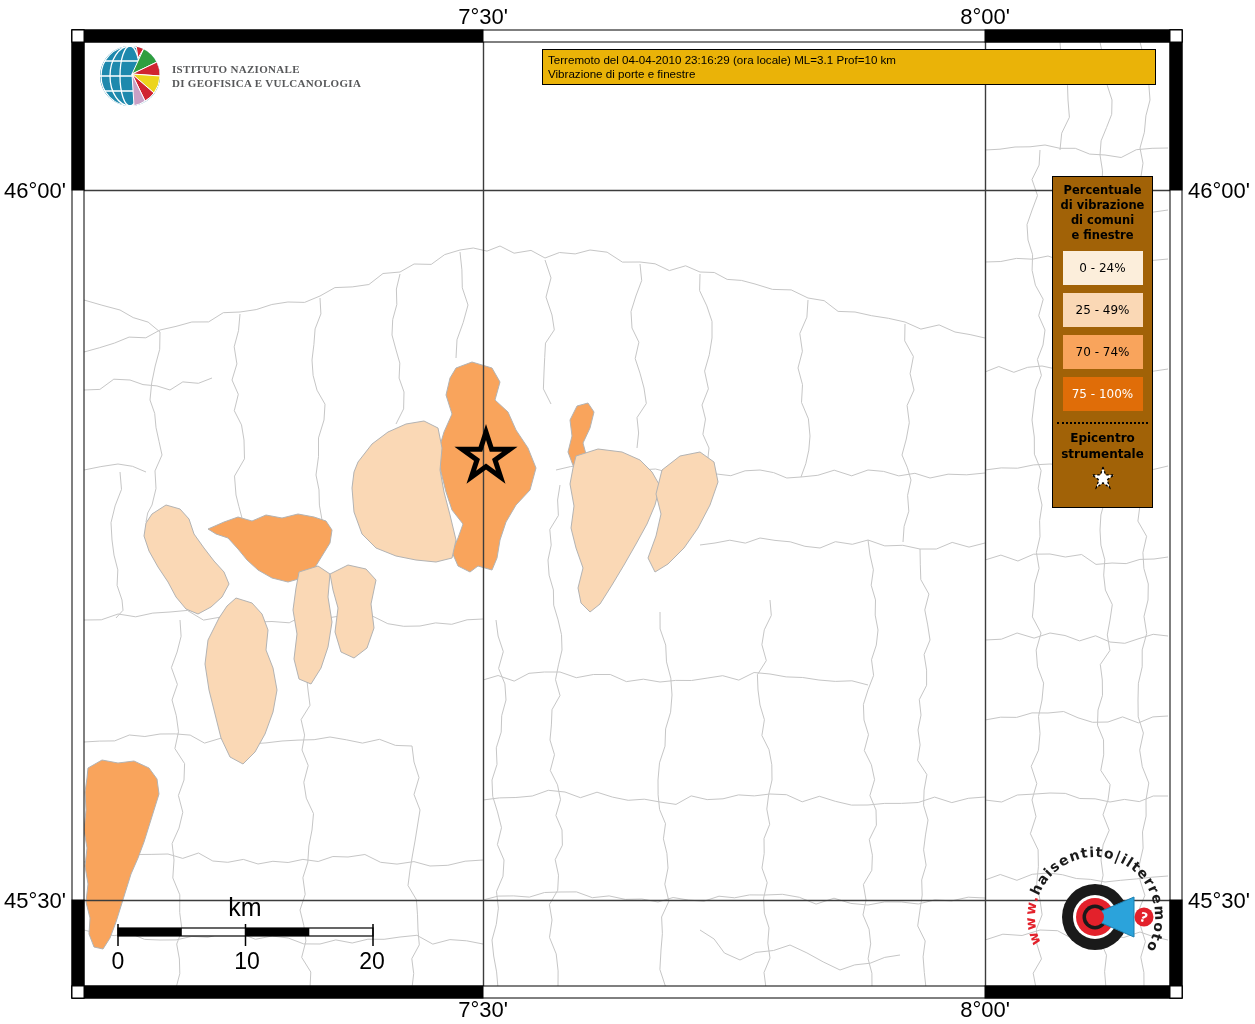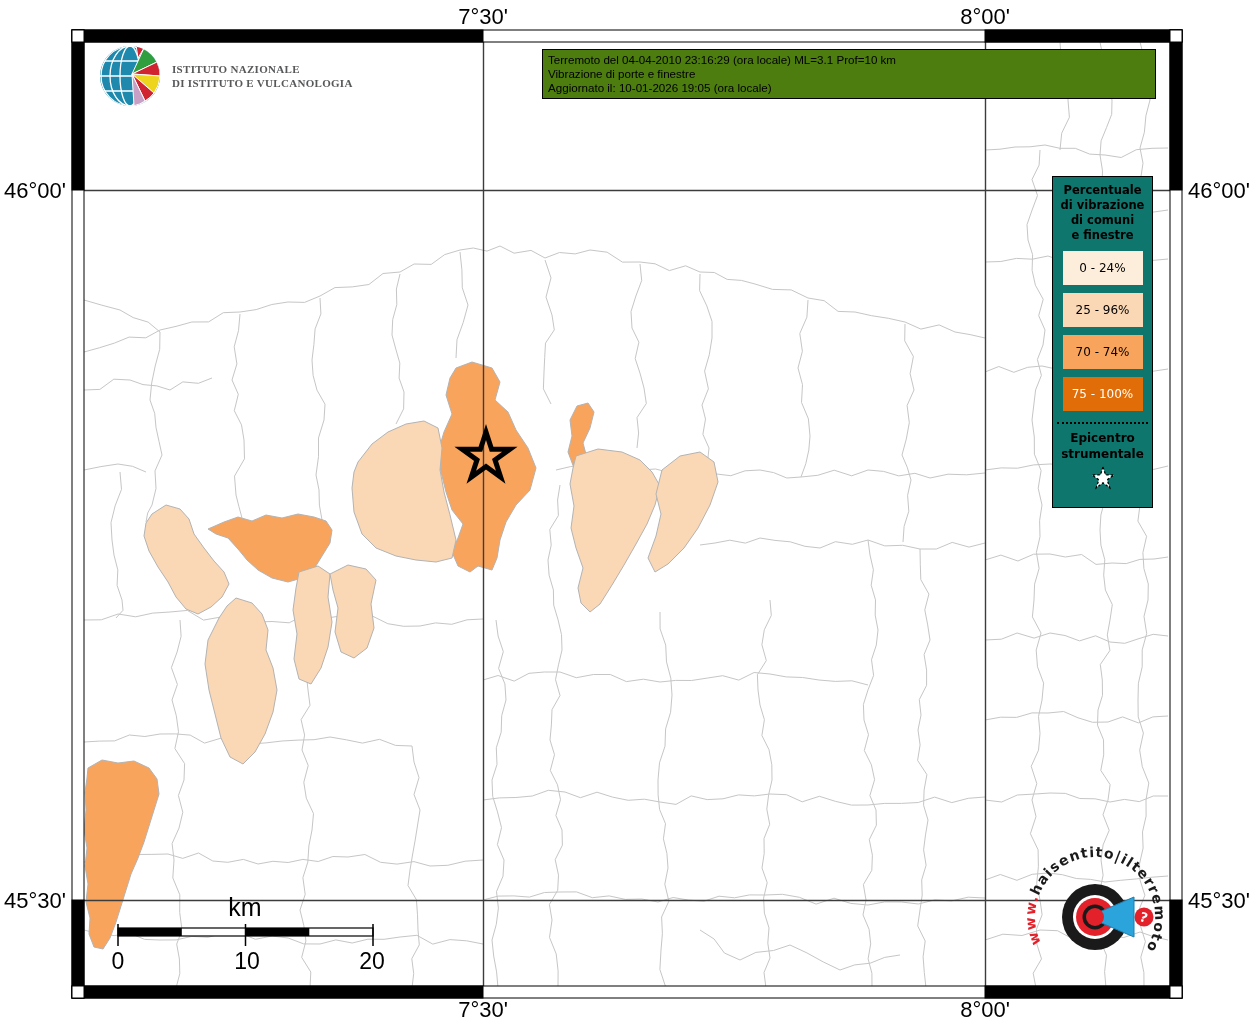--- a/index.html
+++ b/index.html
@@ -4,26 +4,26 @@
 <style>
   html,body{margin:0;padding:0;background:#ffffff;}
   .stage{position:relative;width:1255px;height:1024px;background:#fff;overflow:hidden;
          font-family:"Liberation Sans",sans-serif;}
   .map-svg{position:absolute;left:0;top:0;}
   
   .ingv{position:absolute;left:98px;top:44px;display:flex;align-items:center;gap:10px;}
   .ingv-text{color:#57585a;font-family:Liberation Serif, serif;font-weight:bold;
              font-size:11px;line-height:14px;letter-spacing:.3px;}
   
-  .infobox{position:absolute;left:542px;top:49px;width:614px;background:#4d7c0f;
+  .infobox{position:absolute;left:542px;top:49px;width:614px;background:#eab308;
            border:1px solid #000;padding:3px 5px;font-size:11.6px;line-height:13.9px;
            color:#000;box-sizing:border-box;}
   .infobox div{white-space:nowrap;}
   
-  .legend{position:absolute;left:1052px;top:176px;width:101px;height:332px;background:#0f766e;
+  .legend{position:absolute;left:1052px;top:176px;width:101px;height:332px;background:#a16207;
           border:1.6px solid #000;font-family:"DejaVu Sans",sans-serif;text-align:center;
           box-sizing:border-box;}
   .lg-title{font-weight:bold;font-size:11.5px;line-height:15px;margin-top:6px;}
   .sw{position:relative;width:80px;height:34px;margin:8px auto 0;}
   .sw svg{position:absolute;left:0;top:0;}
   .sw-label{position:absolute;left:0;top:0;width:100%;height:100%;display:flex;
             align-items:center;justify-content:center;font-weight:normal;font-size:12px;}
   .sw-dark .sw-label{color:#fff;}
   .lg-div{border-top:2px dotted #000;margin:11px 4px 0;}
   .lg-epi{font-weight:bold;font-size:12px;line-height:15.5px;margin-top:7px;}
@@ -199,48 +199,47 @@
         <path d="M34,30 L46,4 A30,30 0 0 1 59,18 Z" fill="#2F9E3F"></path>
         <path d="M34,30 L59,18 A30,30 0 0 1 62,32 Z" fill="#D02530"></path>
         <path d="M34,30 L62,32 A30,30 0 0 1 56,49 Z" fill="#ECD51C"></path>
         <path d="M34,30 L56,49 A30,30 0 0 1 47,57 Z" fill="#D02530"></path>
         <path d="M34,30 L47,57 A30,30 0 0 1 36,61.8 Z" fill="#C9A0C5"></path>
         <path d="M40,14 L46,4 A30,30 0 0 0 38,1 Z" fill="#D02530"></path>
       </g>
     </svg>
     <div class="ingv-text">
       <div>ISTITUTO NAZIONALE</div>
-      <div>DI ISTITUTO E VULCANOLOGIA</div>
+      <div>DI GEOFISICA E VULCANOLOGIA</div>
     </div>
   </div>
 
   <div class="infobox">
     <div>Terremoto del 04-04-2010 23:16:29 (ora locale) ML=3.1 Prof=10 km</div>
     <div>Vibrazione di porte e finestre</div>
-    <div>Aggiornato il: 10-01-2026 19:05 (ora locale)</div>
   </div>
 
   <div class="legend">
     <div class="lg-title">
       <div>Percentuale</div>
       <div>di vibrazione</div>
       <div>di comuni</div>
       <div>e finestre</div>
     </div>
     <div class="sw">
       <svg width="80" height="34">
           <rect width="80" height="34" fill="#FCEEDB"></rect>
         </svg>
       <span class="sw-label">0 - 24%</span>
     </div>
     <div class="sw">
       <svg width="80" height="34">
           <rect width="80" height="34" fill="#FAD8B5"></rect>
         </svg>
-      <span class="sw-label">25 - 96%</span>
+      <span class="sw-label">25 - 49%</span>
     </div>
     <div class="sw">
       <svg width="80" height="34">
           <rect width="80" height="34" fill="#F9A45C"></rect>
         </svg>
       <span class="sw-label">70 - 74%</span>
     </div>
     <div class="sw sw-dark">
       <svg width="80" height="34">
           <rect width="80" height="34" fill="#E06D08"></rect>

